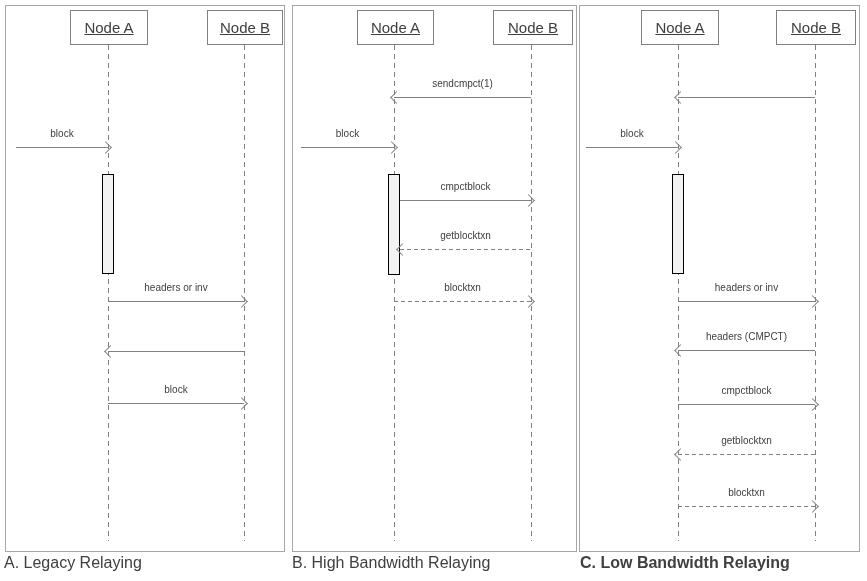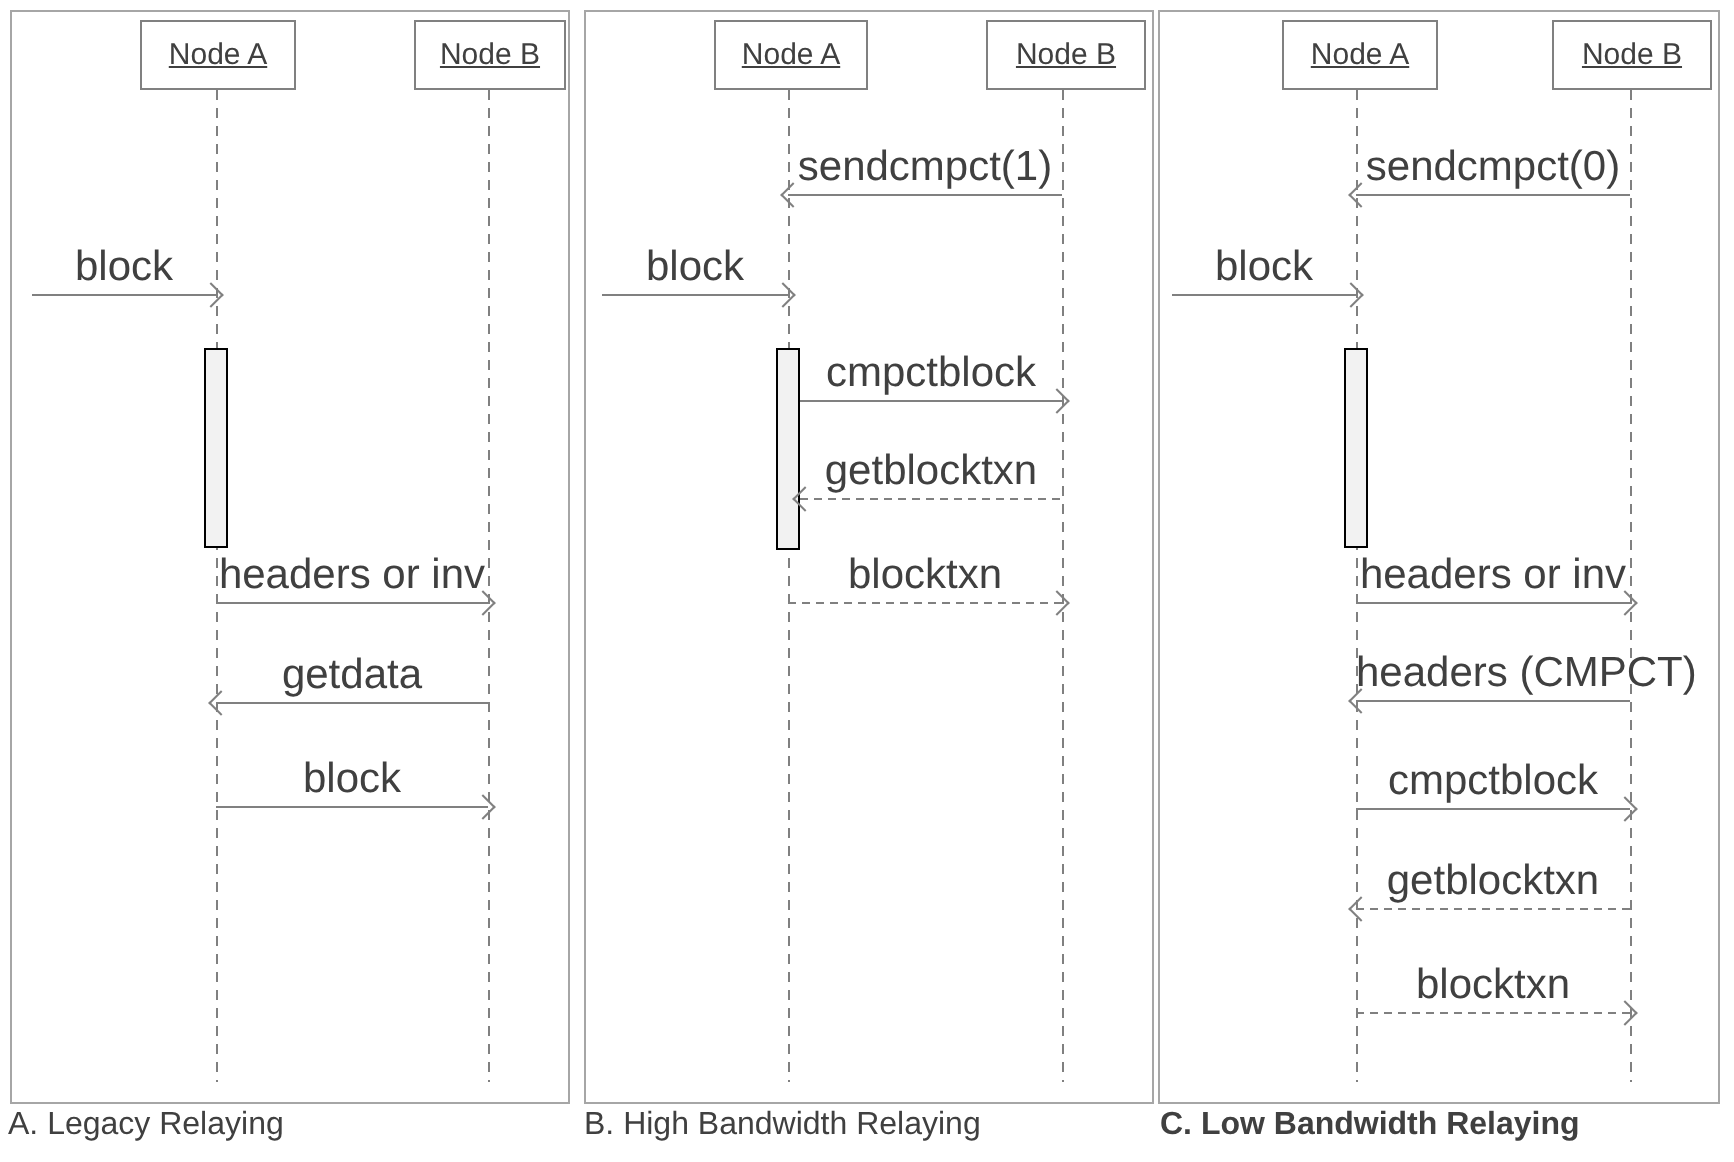--- a/index.html
+++ b/index.html
@@ -30,21 +30,21 @@
     border:1.5px solid #000000;background:#f2f2f2;
   }
   .arrow{position:absolute;height:1px;background:#808080;}
   .arrow.dashed{
     background:repeating-linear-gradient(90deg,#808080 0 4px,transparent 4px 7px);
   }
   .head{position:absolute;width:9px;height:9px;top:-4px;box-sizing:border-box;}
   .head.r{right:-2px;border-top:1px solid #808080;border-right:1px solid #808080;transform:rotate(45deg);}
   .head.l{left:-2px;border-top:1px solid #808080;border-left:1px solid #808080;transform:rotate(-45deg);}
   .msg-label{
-    position:absolute;height:20px;font-size:21px;line-height:20px;
+    position:absolute;height:20px;font-size:10px;line-height:20px;
     text-align:center;color:#404040;white-space:nowrap;
   }
   .caption{
     position:absolute;top:554px;font-size:16px;color:#404040;white-space:nowrap;
   }
 </style>
 </head>
 <body>
 
 <div class="panel panel-a">
@@ -59,21 +59,20 @@
     <span class="head r"></span>
   </div>
 
   <div class="activation" style="left:96px;top:168px;height:100px;"></div>
 
   <div class="msg-label" style="left:102px;top:272px;width:136px;">headers or inv</div>
   <div class="arrow" style="left:102px;top:295px;width:136px;">
     <span class="head r"></span>
   </div>
 
-  <div class="msg-label" style="left:102px;top:322px;width:136px;">getdata</div>
   <div class="arrow" style="left:102px;top:345px;width:136px;">
     <span class="head l"></span>
   </div>
 
   <div class="msg-label" style="left:102px;top:374px;width:136px;">block</div>
   <div class="arrow" style="left:102px;top:397px;width:136px;">
     <span class="head r"></span>
   </div>
 </div>
 
@@ -112,21 +111,20 @@
   </div>
 </div>
 
 <div class="panel panel-c">
   <div class="lifeline" style="left:98px;"></div>
   <div class="lifeline" style="left:235px;"></div>
 
   <div class="node-box" style="left:61px;top:4px;width:78px;">Node A</div>
   <div class="node-box" style="left:196px;top:4px;width:80px;">Node B</div>
 
-  <div class="msg-label" style="left:98px;top:68px;width:137px;">sendcmpct(0)</div>
   <div class="arrow" style="left:98px;top:91px;width:137px;">
     <span class="head l"></span>
   </div>
 
   <div class="msg-label" style="left:6px;top:118px;width:92px;">block</div>
   <div class="arrow" style="left:6px;top:141px;width:92px;">
     <span class="head r"></span>
   </div>
 
   <div class="activation" style="left:92px;top:168px;height:100px;"></div>

